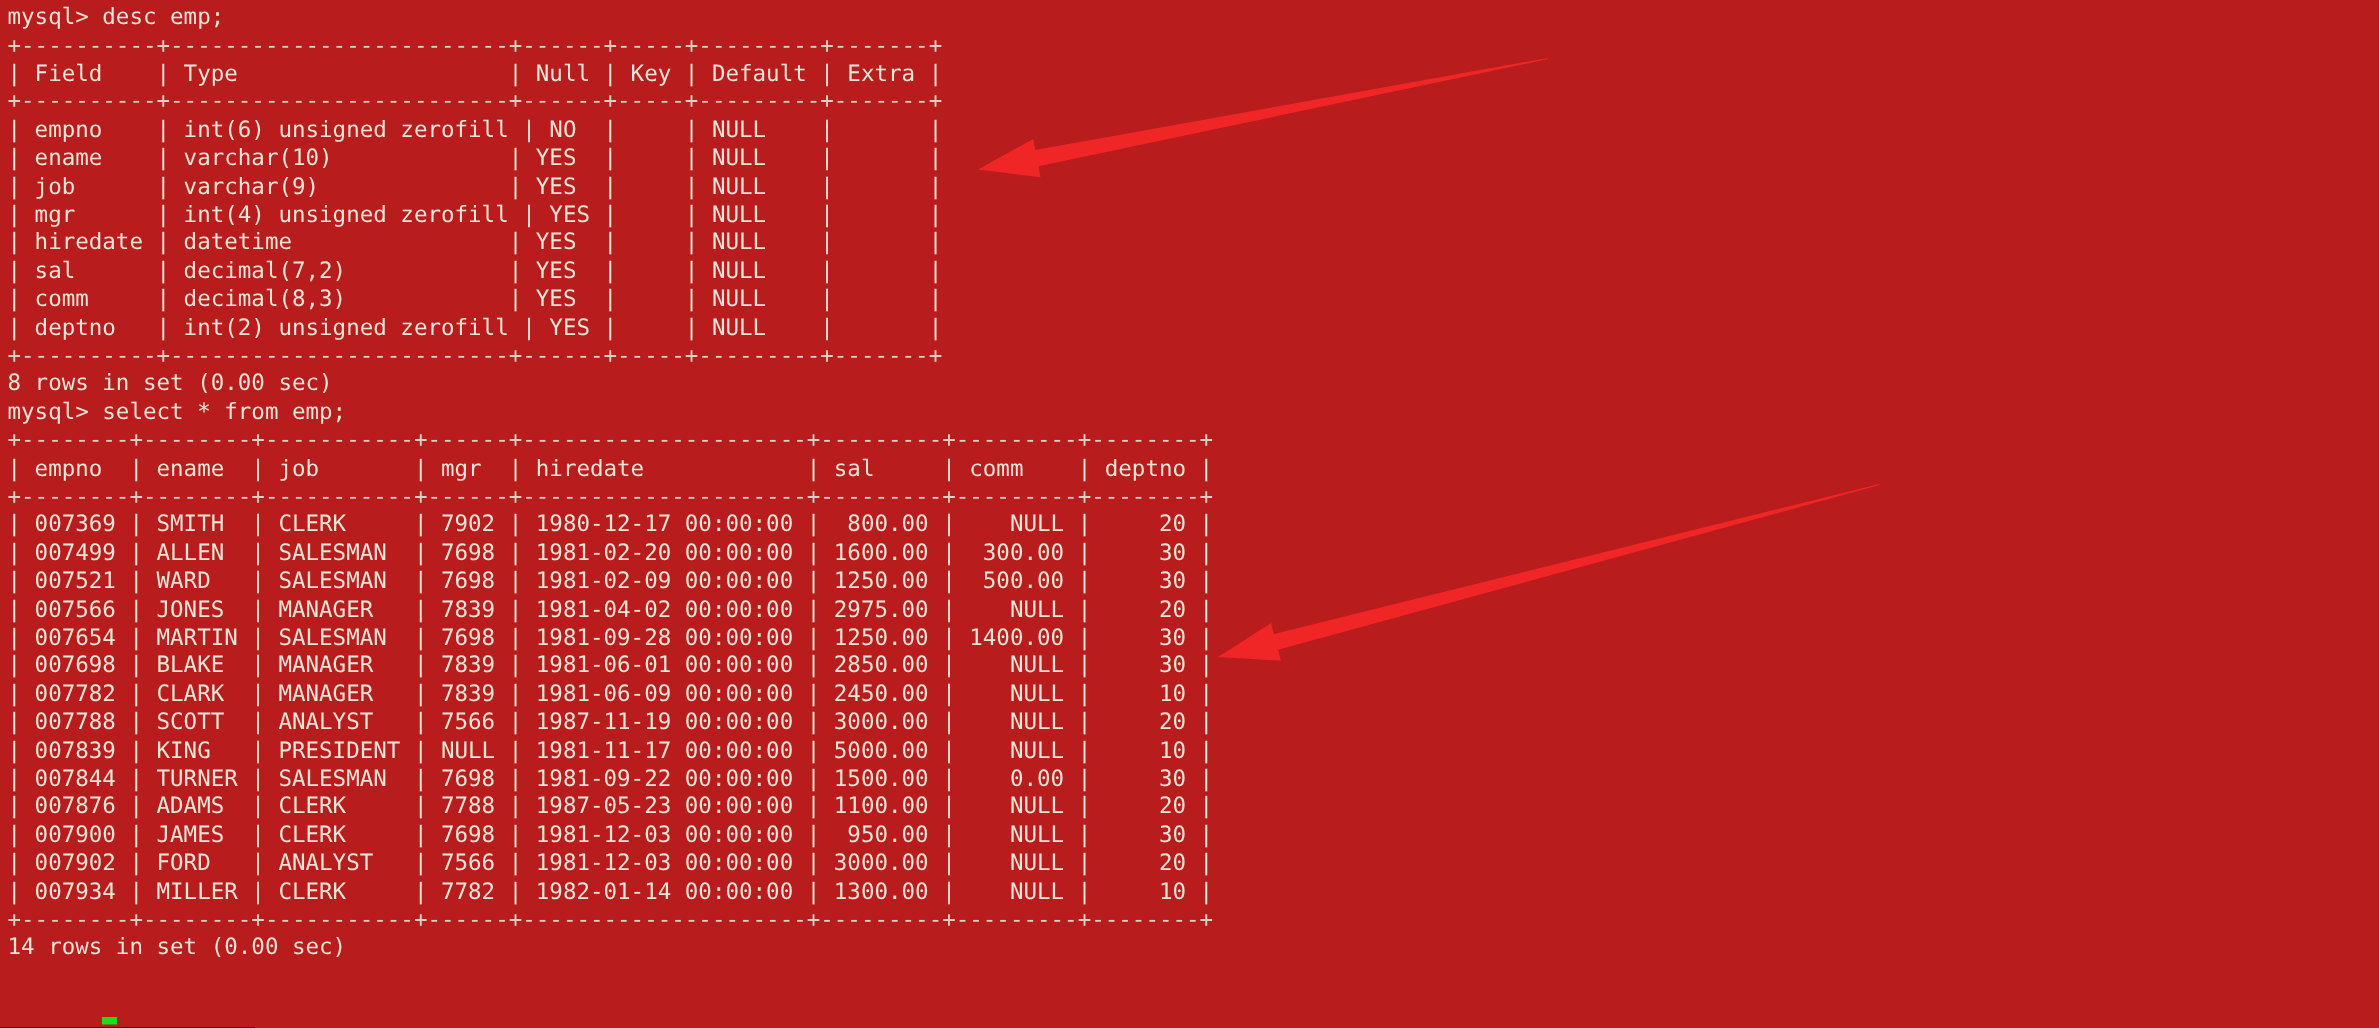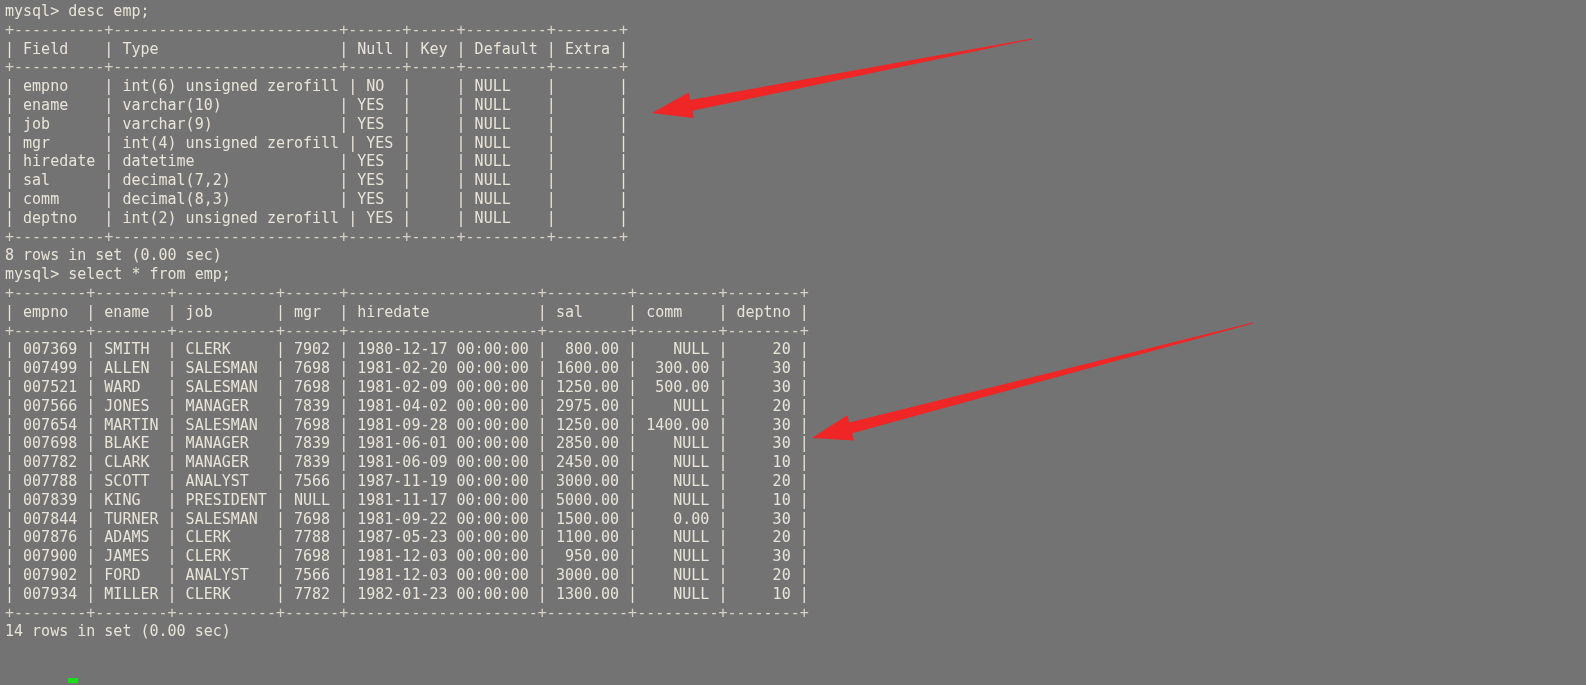--- a/index.html
+++ b/index.html
@@ -13,21 +13,21 @@
     position: relative;
     overflow: hidden;
     font-family: "DejaVu Sans Mono", "Liberation Mono", monospace;
   }
   #terminal {
     position: absolute;
     left: 0;
     top: 0;
     width: 1586px;
     height: 685px;
-    background: #737373;
+    background: #b91c1c;
     padding: 2px 0 0 5px;
     box-sizing: border-box;
   }
   pre.term-line {
     margin: 0;
     padding: 0;
     font-family: "DejaVu Sans Mono", "Liberation Mono", monospace;
     font-size: 15px;
     line-height: 18.8px;
     letter-spacing: 0px;
@@ -88,21 +88,21 @@
       <pre class="term-line">| 007566 | JONES  | MANAGER   | 7839 | 1981-04-02 00:00:00 | 2975.00 |    NULL |     20 |</pre>
       <pre class="term-line">| 007654 | MARTIN | SALESMAN  | 7698 | 1981-09-28 00:00:00 | 1250.00 | 1400.00 |     30 |</pre>
       <pre class="term-line">| 007698 | BLAKE  | MANAGER   | 7839 | 1981-06-01 00:00:00 | 2850.00 |    NULL |     30 |</pre>
       <pre class="term-line">| 007782 | CLARK  | MANAGER   | 7839 | 1981-06-09 00:00:00 | 2450.00 |    NULL |     10 |</pre>
       <pre class="term-line">| 007788 | SCOTT  | ANALYST   | 7566 | 1987-11-19 00:00:00 | 3000.00 |    NULL |     20 |</pre>
       <pre class="term-line">| 007839 | KING   | PRESIDENT | NULL | 1981-11-17 00:00:00 | 5000.00 |    NULL |     10 |</pre>
       <pre class="term-line">| 007844 | TURNER | SALESMAN  | 7698 | 1981-09-22 00:00:00 | 1500.00 |    0.00 |     30 |</pre>
       <pre class="term-line">| 007876 | ADAMS  | CLERK     | 7788 | 1987-05-23 00:00:00 | 1100.00 |    NULL |     20 |</pre>
       <pre class="term-line">| 007900 | JAMES  | CLERK     | 7698 | 1981-12-03 00:00:00 |  950.00 |    NULL |     30 |</pre>
       <pre class="term-line">| 007902 | FORD   | ANALYST   | 7566 | 1981-12-03 00:00:00 | 3000.00 |    NULL |     20 |</pre>
-      <pre class="term-line">| 007934 | MILLER | CLERK     | 7782 | 1982-01-23 00:00:00 | 1300.00 |    NULL |     10 |</pre>
+      <pre class="term-line">| 007934 | MILLER | CLERK     | 7782 | 1982-01-14 00:00:00 | 1300.00 |    NULL |     10 |</pre>
       <pre class="term-line rule">+--------+--------+-----------+------+---------------------+---------+---------+--------+</pre>
       <pre class="term-line">14 rows in set (0.00 sec)</pre>
     </div>
   <div id="cursor"></div>
 </div>
 
 <svg class="annotation-layer" width="1586" height="685" viewBox="0 0 1586 685" xmlns="http://www.w3.org/2000/svg">
   <g id="arrow-group">
       <polygon points="1031.9,38.6 690.2,100.0 688.8,92.6 652.0,113.0 693.7,118.1 692.3,110.8 1032.1,39.4" fill="#f02525"></polygon>
       <polygon points="1252.9,322.6 849.3,422.6 847.4,415.3 812.0,438.0 854.0,440.5 852.1,433.2 1253.1,323.4" fill="#f02525"></polygon>

